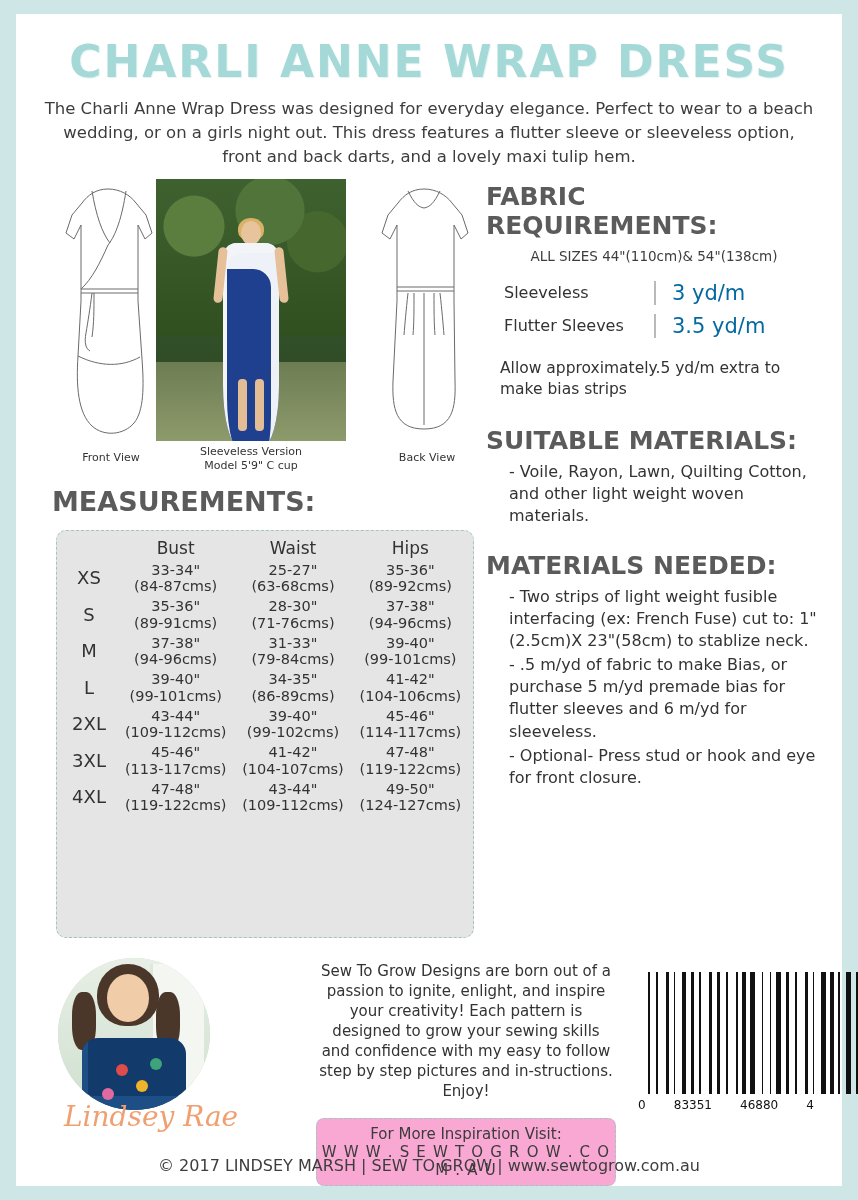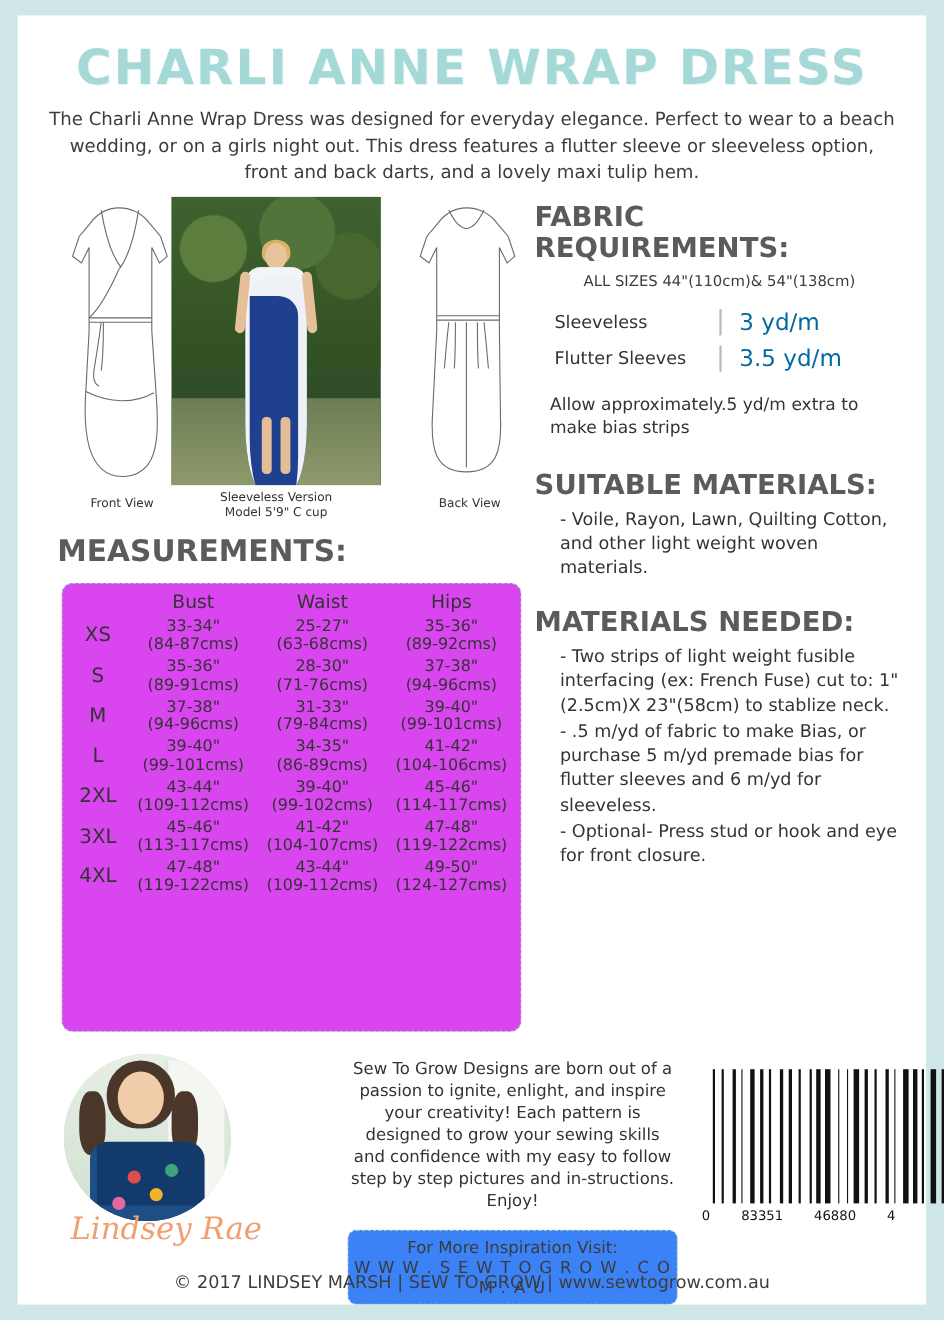--- a/index.html
+++ b/index.html
@@ -110,21 +110,21 @@
   .bullets p { margin: 0 0 2px 13px; }
 
   
   .meas-title {
     position:absolute; left: 36px; top: 472px;
     font-size: 27px; font-weight: bold; color:#5b5b5b;
   }
   .meas-box {
     position:absolute; left: 40px; top: 516px;
     width: 418px; height: 408px;
-    background:#d946ef; border:1px dashed #9ec6c3; border-radius:10px;
+    background:#e5e5e5; border:1px dashed #9ec6c3; border-radius:10px;
     padding: 6px 4px;
   }
   table.meas { width:100%; border-collapse: collapse; }
   table.meas th {
     font-weight: normal; font-size: 17px; color:#333; padding-bottom:2px;
   }
   table.meas td { text-align:center; font-size: 14.5px; color:#333; line-height:1.12; padding: 2px 0; }
   table.meas td.size { font-size: 18px; width: 56px; }
 
   
@@ -147,21 +147,21 @@
     position:absolute; left: 48px; top: 148px;
     font-family:"DejaVu Serif", serif; font-style: italic;
     font-size: 28px; color:#f0a070;
   }
   .blurb {
     position:absolute; left: 300px; top: 10px; width: 300px;
     font-size: 15px; color:#333; line-height:1.33; text-align:center;
   }
   .inspire {
     position:absolute; left: 300px; top: 166px; width: 300px;
-    background:#3b82f6; border:1px dashed #9ec6c3; border-radius:8px;
+    background:#f9a8d4; border:1px dashed #9ec6c3; border-radius:8px;
     padding: 6px 4px; text-align:center; color:#3b3b3b;
   }
   .inspire .l1 { font-size:15px; }
   .inspire .l2 { font-size:15px; letter-spacing:1.2px; }
   .barcode { position:absolute; left: 622px; top: 20px; width: 176px; height: 140px; background:#fff; }
   .barcode .bars { position:absolute; inset:0 0 18px 0; }
   .barcode .bars i { position:absolute; top:0; bottom:0; background:#111; }
   .barcode .digits { position:absolute; left:0; right:0; bottom:0; display:flex; justify-content:space-between; font-size:12px; color:#111; }
   .copyright {
     position:absolute; left:0; right:0; top: 204px; text-align:center;

